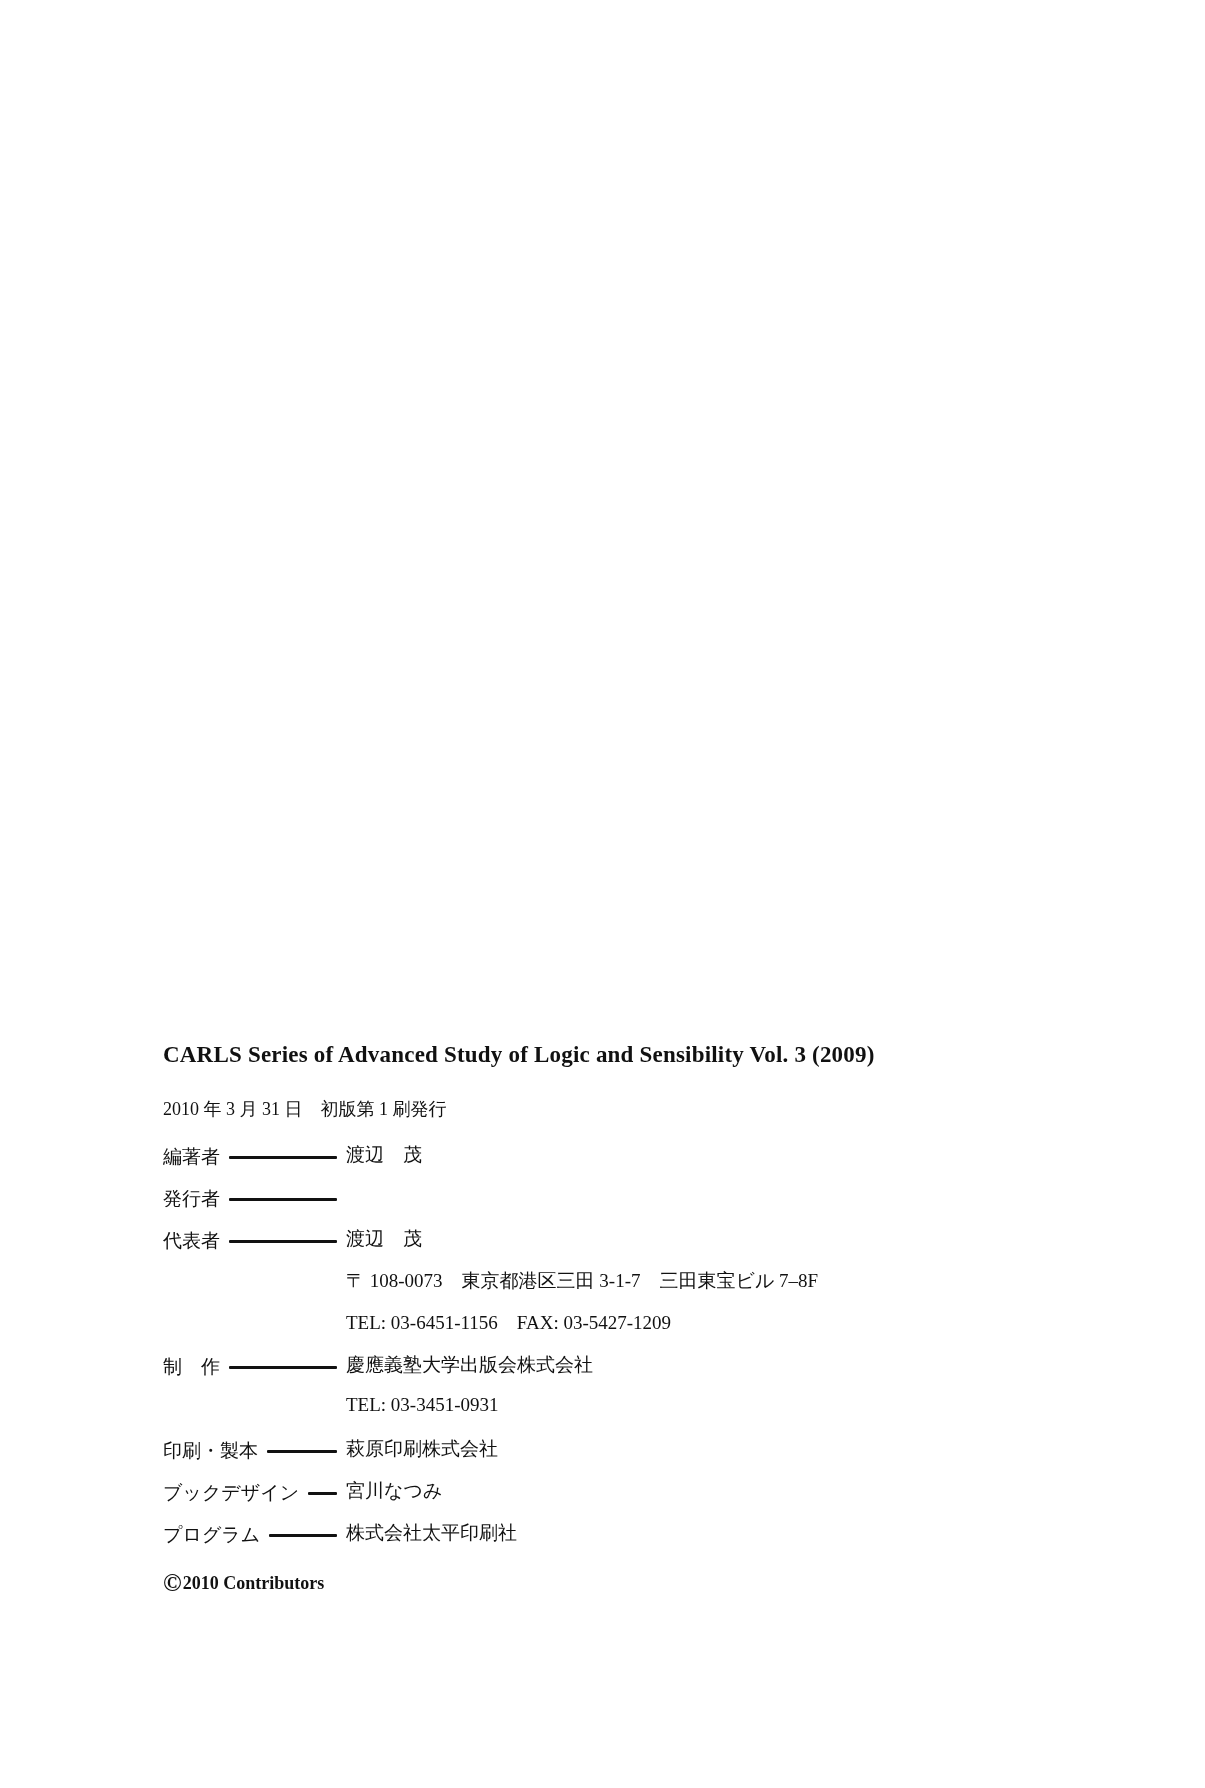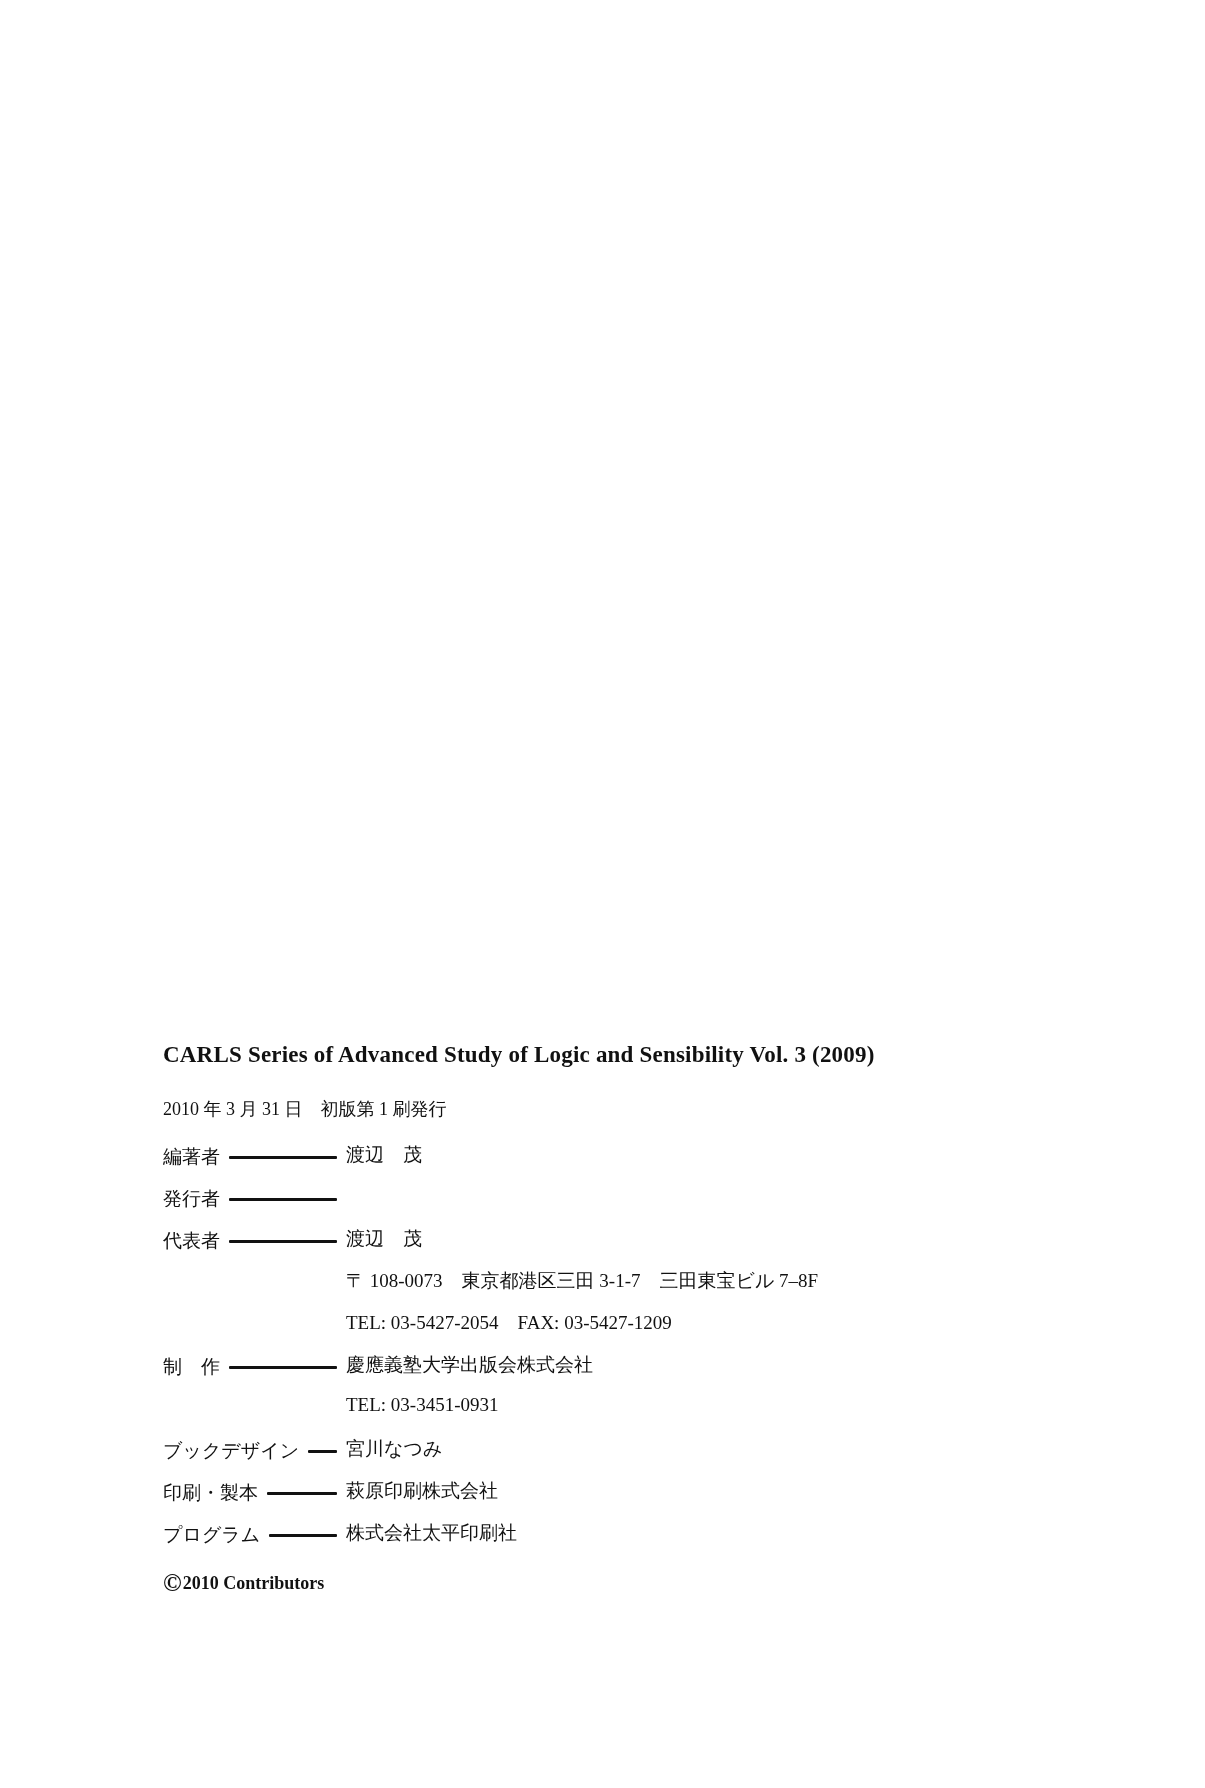--- a/index.html
+++ b/index.html
@@ -122,21 +122,21 @@
         
       </div>
       <span class="value">〒 108-0073　東京都港区三田 3-1-7　三田東宝ビル 7–8F</span>
     </div>
 
     <div class="row no-rule">
       <div class="left">
         <span class="label"></span>
         
       </div>
-      <span class="value">TEL: 03-5427-2054　FAX: 03-5427-1209</span>
+      <span class="value">TEL: 03-6451-1156　FAX: 03-5427-1209</span>
     </div>
 
 
     <div class="row">
       <div class="left">
         <span class="label">制　作</span>
         <span class="rule"></span>
       </div>
       <span class="value">慶應義塾大学出版会株式会社</span>
     </div>
@@ -145,32 +145,32 @@
     <div class="row no-rule">
       <div class="left">
         <span class="label"></span>
         
       </div>
       <span class="value">TEL: 03-3451-0931</span>
     </div>
 
     <div class="row">
       <div class="left">
+        <span class="label">印刷・製本</span>
+        <span class="rule"></span>
+      </div>
+      <span class="value">萩原印刷株式会社</span>
+    </div>
+
+    <div class="row">
+      <div class="left">
         <span class="label">ブックデザイン</span>
         <span class="rule"></span>
       </div>
       <span class="value">宮川なつみ</span>
-    </div>
-
-    <div class="row">
-      <div class="left">
-        <span class="label">印刷・製本</span>
-        <span class="rule"></span>
-      </div>
-      <span class="value">萩原印刷株式会社</span>
     </div>
 
     <div class="row">
       <div class="left">
         <span class="label">プログラム</span>
         <span class="rule"></span>
       </div>
       <span class="value">株式会社太平印刷社</span>
     </div>
 

